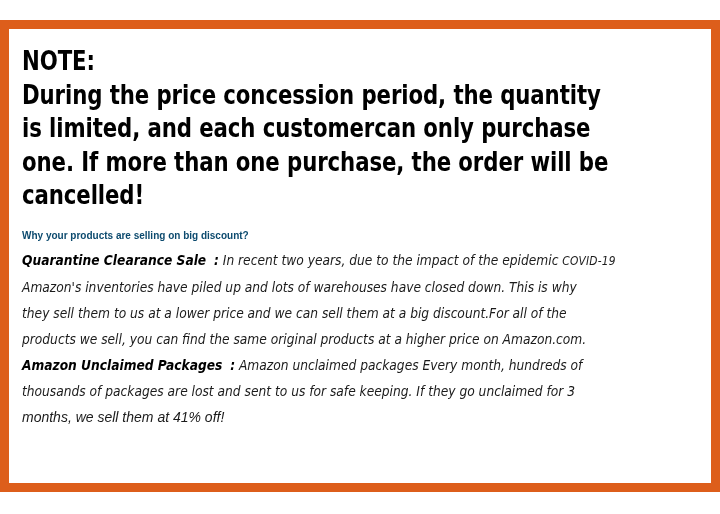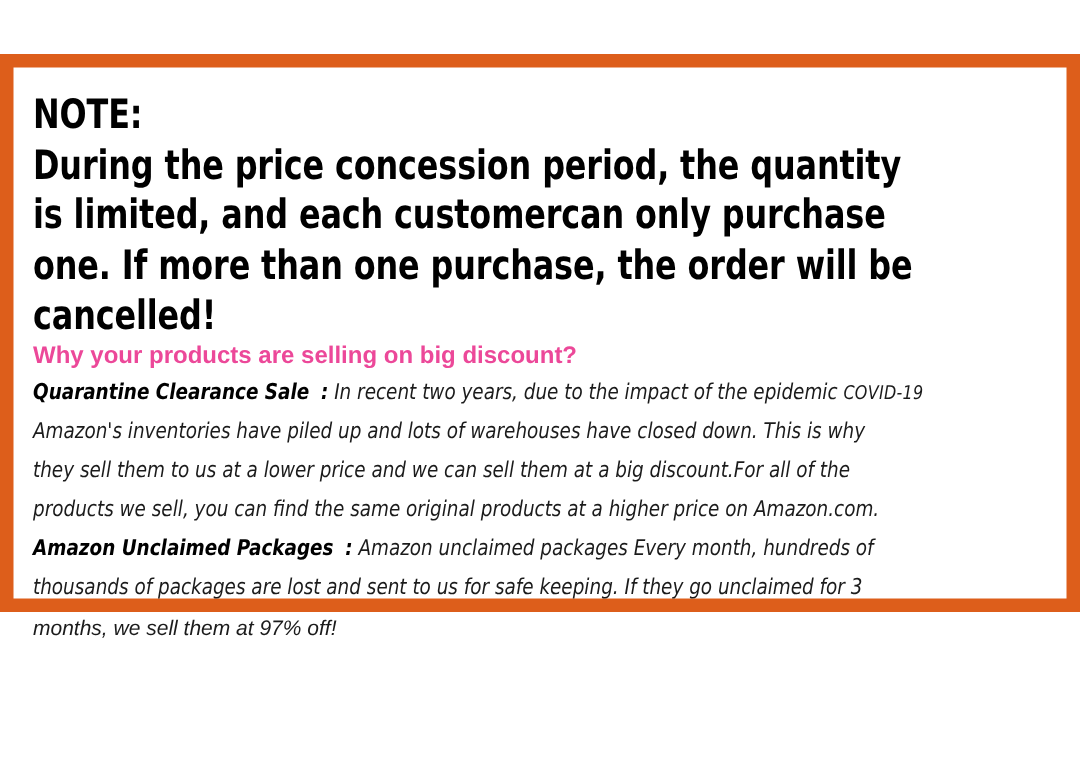--- a/index.html
+++ b/index.html
@@ -11,23 +11,23 @@
     width: 720px;
     height: 514px;
     overflow: hidden;
     font-family: "Liberation Sans", sans-serif;
     -webkit-font-smoothing: antialiased;
   }
 
   #note-banner {
     position: absolute;
     left: 0px;
-    top: 36px;
+    top: 20px;
     width: 720px;
-    height: 372px;
+    height: 472px;
     box-sizing: border-box;
     border: 9px solid #dd5e1b;
     background: #ffffff;
   }
 
   #note-inner {
     position: absolute;
     left: 0;
     top: 0;
     right: 0;
@@ -51,24 +51,24 @@
   }
 
   #headline-block {
     margin-top: 2px;
   }
 
   
   #subheading {
     font-family: "Liberation Sans", sans-serif;
     font-weight: bold;
-    font-size: 16px;
+    font-size: 10px;
     line-height: 20px;
-    color: #ec4899;
-    margin-top: 0;
+    color: #0c4a6e;
+    margin-top: 14px;
     white-space: nowrap;
   }
 
   
   .body-line {
     font-family: "Liberation Sans Narrow", "DejaVu Sans Condensed", "Liberation Sans", sans-serif;
     font-size: 14.5px;
     line-height: 26px;
     color: #1b1b1b;
     white-space: nowrap;
@@ -120,18 +120,18 @@
         <span class="lead">Quarantine Clearance Sale</span><span class="colon">&nbsp;&nbsp;</span><span class="lead">:</span><span>&nbsp;</span><span>In recent two years, due to the impact of the epidemic </span><span class="smallcaps">COVID-19</span>
       </div>
       <div class="body-line">Amazon's inventories have piled up and lots of warehouses have closed down. This is why</div>
       <div class="body-line">they sell them to us at a lower price and we can sell them at a big discount.For all of the</div>
       <div class="body-line">products we sell, you can find the same original products at a higher price on Amazon.com.</div>
 
       <div class="body-line">
         <span class="lead">Amazon Unclaimed Packages</span><span class="colon">&nbsp;&nbsp;</span><span class="lead">:</span><span>&nbsp;</span><span>Amazon unclaimed packages   Every month, hundreds of</span>
       </div>
       <div class="body-line">thousands of packages are lost and sent to us for safe keeping. If they go unclaimed for 3</div>
-      <div class="body-line wide">months, we sell them at 97% off!</div>
+      <div class="body-line wide">months, we sell them at 41% off!</div>
 
     </div>
 
   </div>
 </div>
 
 </body></html>

